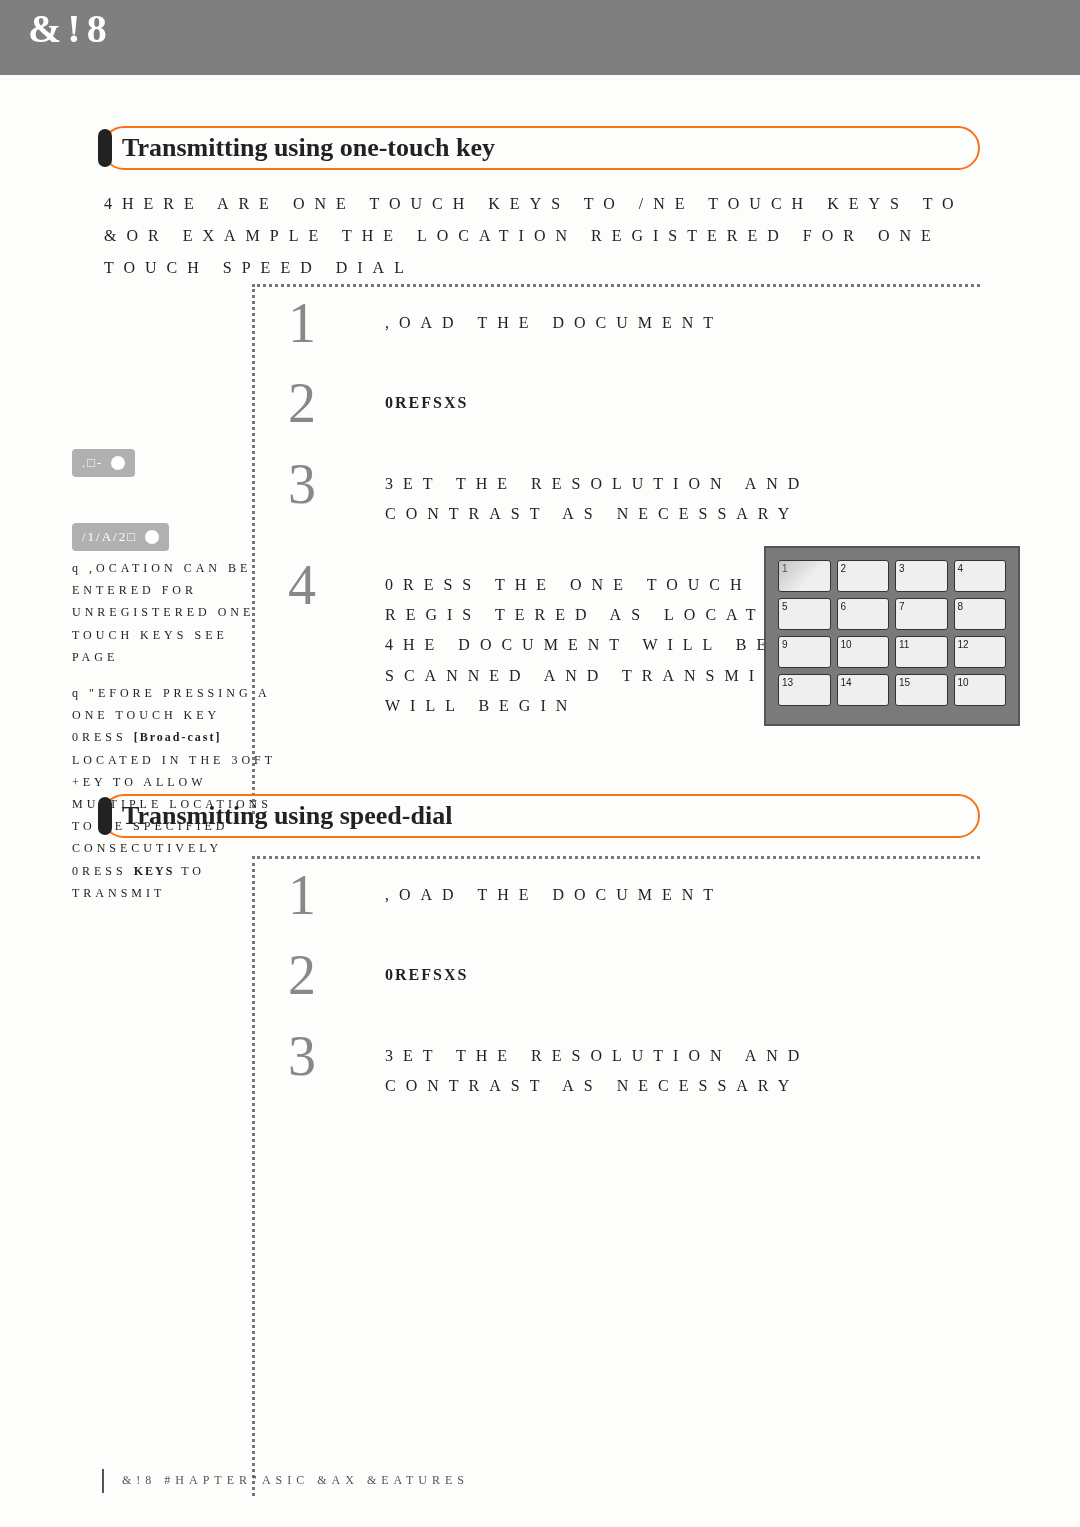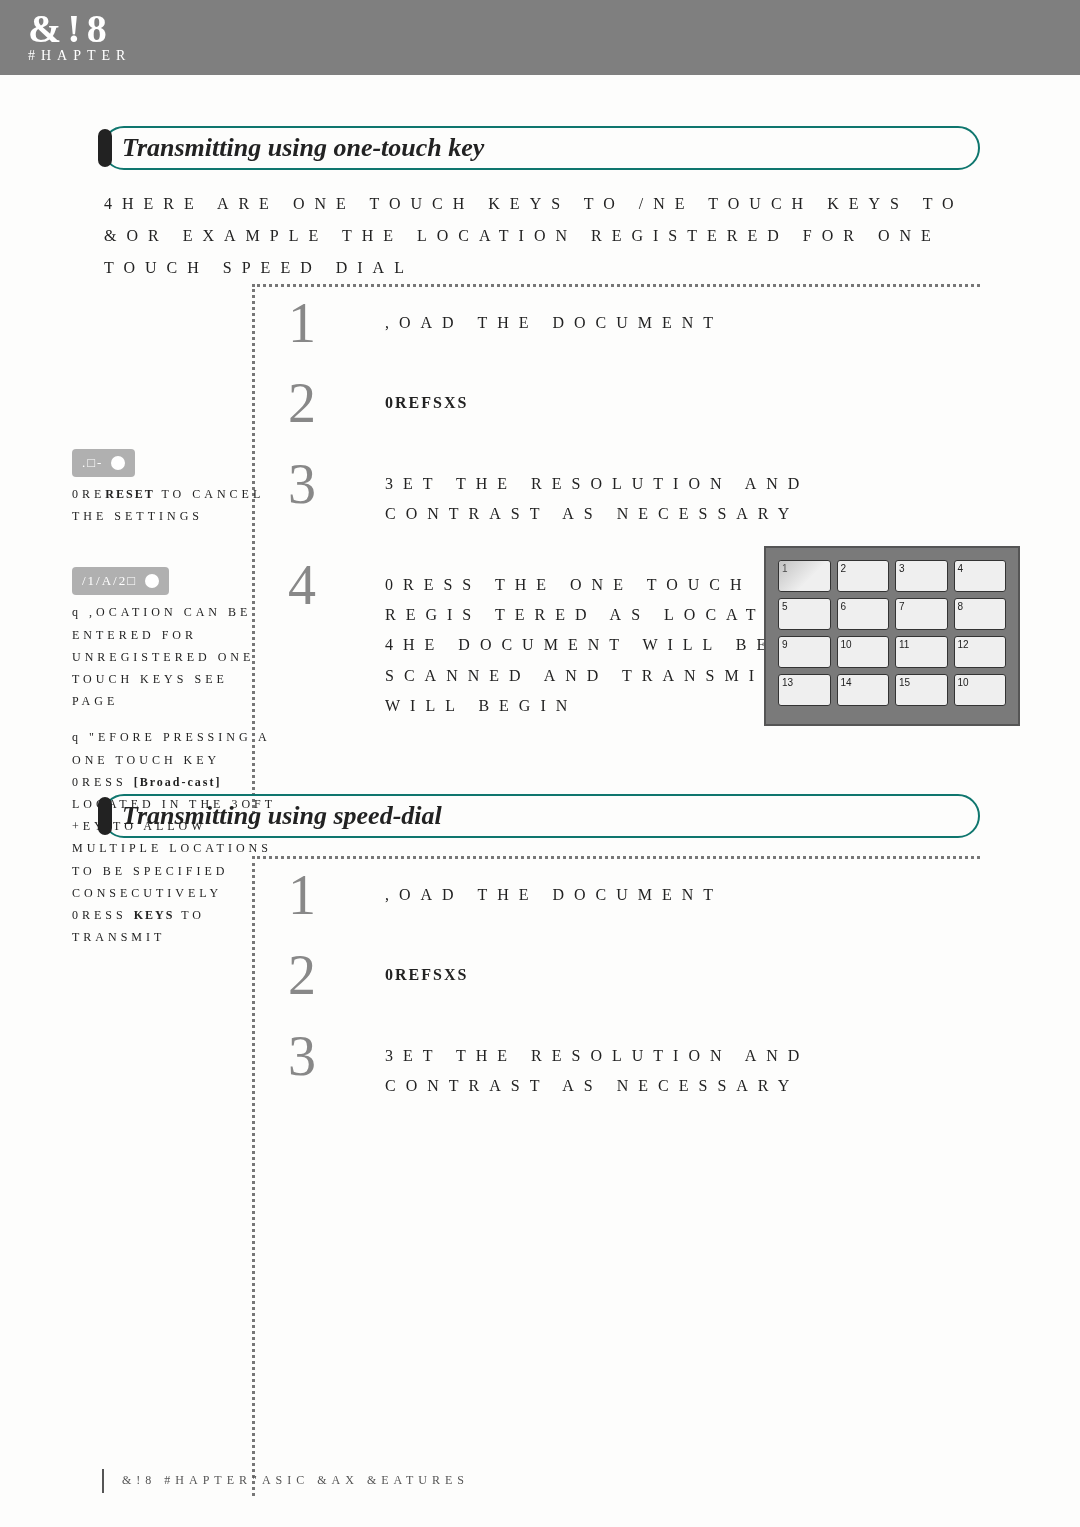--- a/index.html
+++ b/index.html
@@ -33,31 +33,30 @@
     margin-top: -4px;
   }
   .content {
     position: absolute;
     top: 126px;
     left: 102px;
     right: 100px;
   }
   .section-title {
     position: relative;
-    border: 2px solid #0f766e;
+    border: 2px solid #f97316;
     border-radius: 22px;
     height: 44px;
     display: flex;
     align-items: center;
     padding-left: 18px;
     font-size: 26px;
     font-weight: 700;
     font-family: Georgia, serif;
     margin-bottom: 18px;
-    font-style: italic;
   }
   .section-title::before {
     content: "";
     position: absolute;
     left: -6px;
     top: 50%;
     transform: translateY(-50%);
     width: 14px; height: 38px;
     background: #222;
     border-radius: 10px;
@@ -197,21 +196,20 @@
     height: 24px;
     vertical-align: middle;
     margin: 0 10px 0 0;
   }
 </style>
 </head>
 <body>
 
 <div class="header-band">
   <div class="big">&amp;!8</div>
-  <div class="small">#HAPTER</div>
 </div>
 
 <div class="content">
   <div class="section-title">
     <span>Transmitting using one-touch key</span>
   </div>
   <div class="intro">4HERE ARE  ONE TOUCH KEYS  TO  /NE TOUCH KEYS  TO  &amp;OR EXAMPLE THE LOCATION REGISTERED FOR ONE TOUCH SPEED DIAL</div>
 
   <div class="dotted-area">
     <div class="dotted-top"></div>
@@ -234,23 +232,20 @@
         <div class="num">4</div>
         <div class="txt" style="max-width:480px">0RESS THE ONE TOUCH KEY REGIS TERED AS LOCATION  4HE DOCUMENT WILL BE SCANNED AND TRANSMISSION WILL BEGIN</div>
       </div>
     </div>
 
     <div class="notes">
       <div class="note-block">
         <div class="note-pill">
           <span>.□-</span>
             <span class="dot"></span>
-        </div>
-        <div>
-          0RE<span class="bold-inline">RESET</span> TO CANCEL THE SETTINGS
         </div>
       </div>
 
       <div class="note-block" style="margin-top:40px">
         <div class="note-pill">
           <span>/1/A/2□</span>
             <span class="dot"></span>
         </div>
         <div>q ,OCATION CAN BE ENTERED FOR UNREGISTERED ONE TOUCH KEYS  SEE PAGE</div>
         <div style="margin-top:14px">

